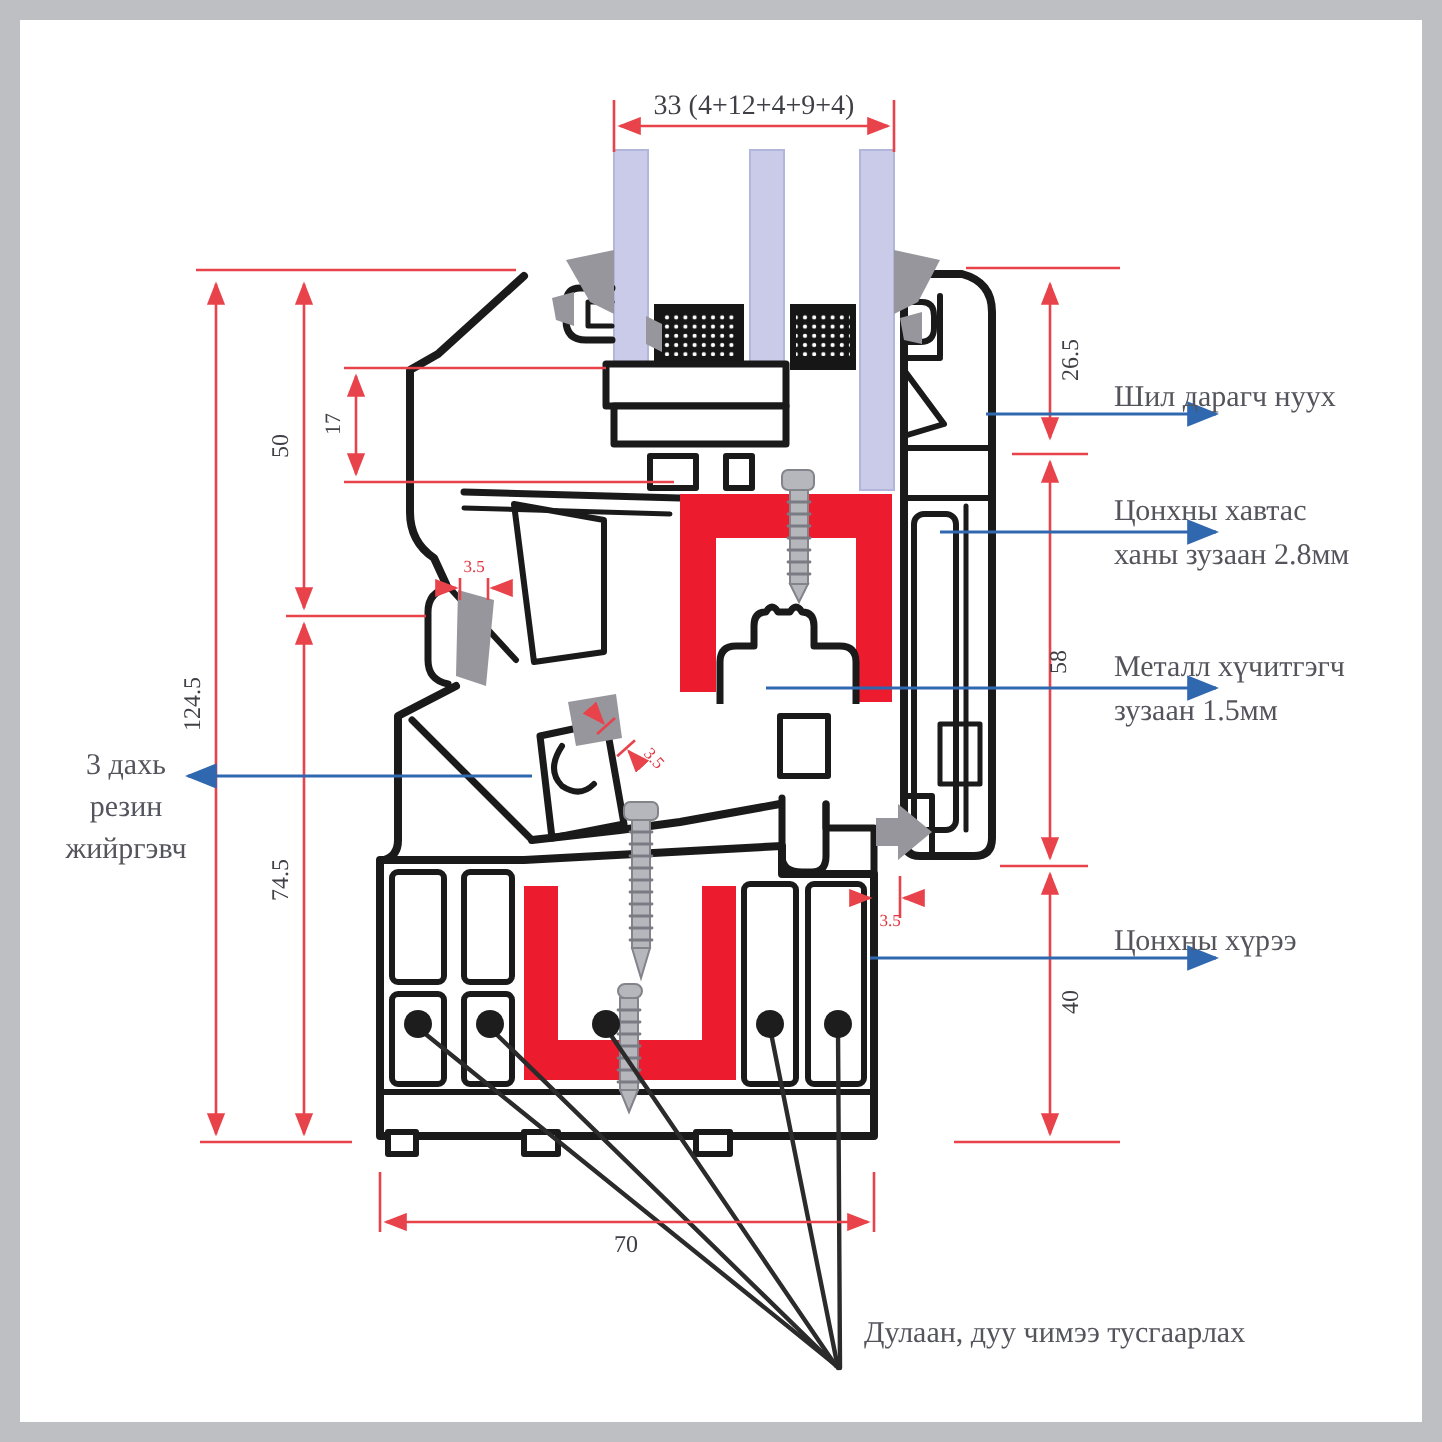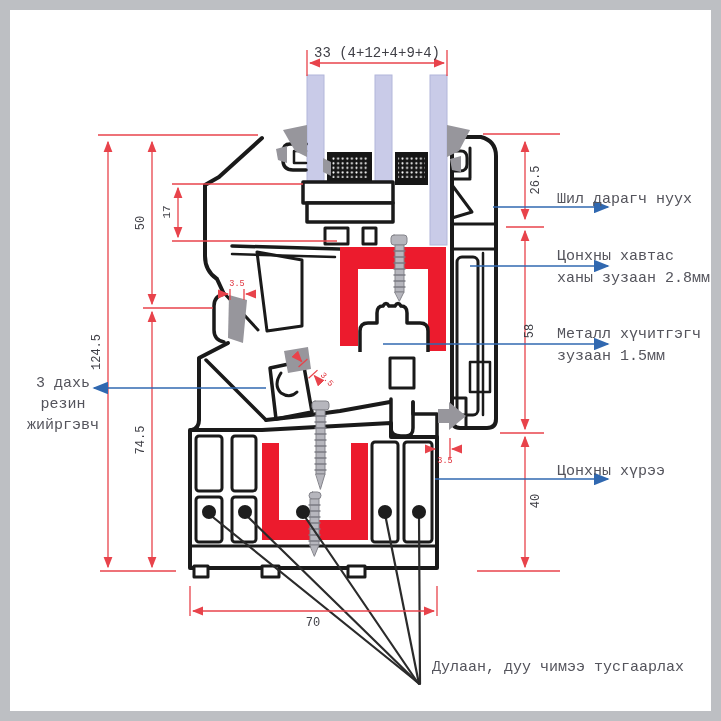--- a/index.html
+++ b/index.html
@@ -1,16 +1,16 @@
 <!DOCTYPE html>
 <html><head>
 <meta charset="utf-8">
 <style>
   html,body{margin:0;padding:0;background:#ffffff;}
-  .canvas{position:relative;width:721px;height:721px;font-family:Liberation Mono, monospace;}
+  .canvas{position:relative;width:721px;height:721px;font-family:Liberation Serif, serif;}
   svg{display:block;}
   text{user-select:none;}
   .callout{font-size:15px;fill:#54545c;}
   .dim{font-size:12px;fill:#3f3f46;}
   .dim-sm{font-size:8.5px;fill:#e0343e;}
 </style>
 </head>
 <body>
 
 <div class="canvas">

